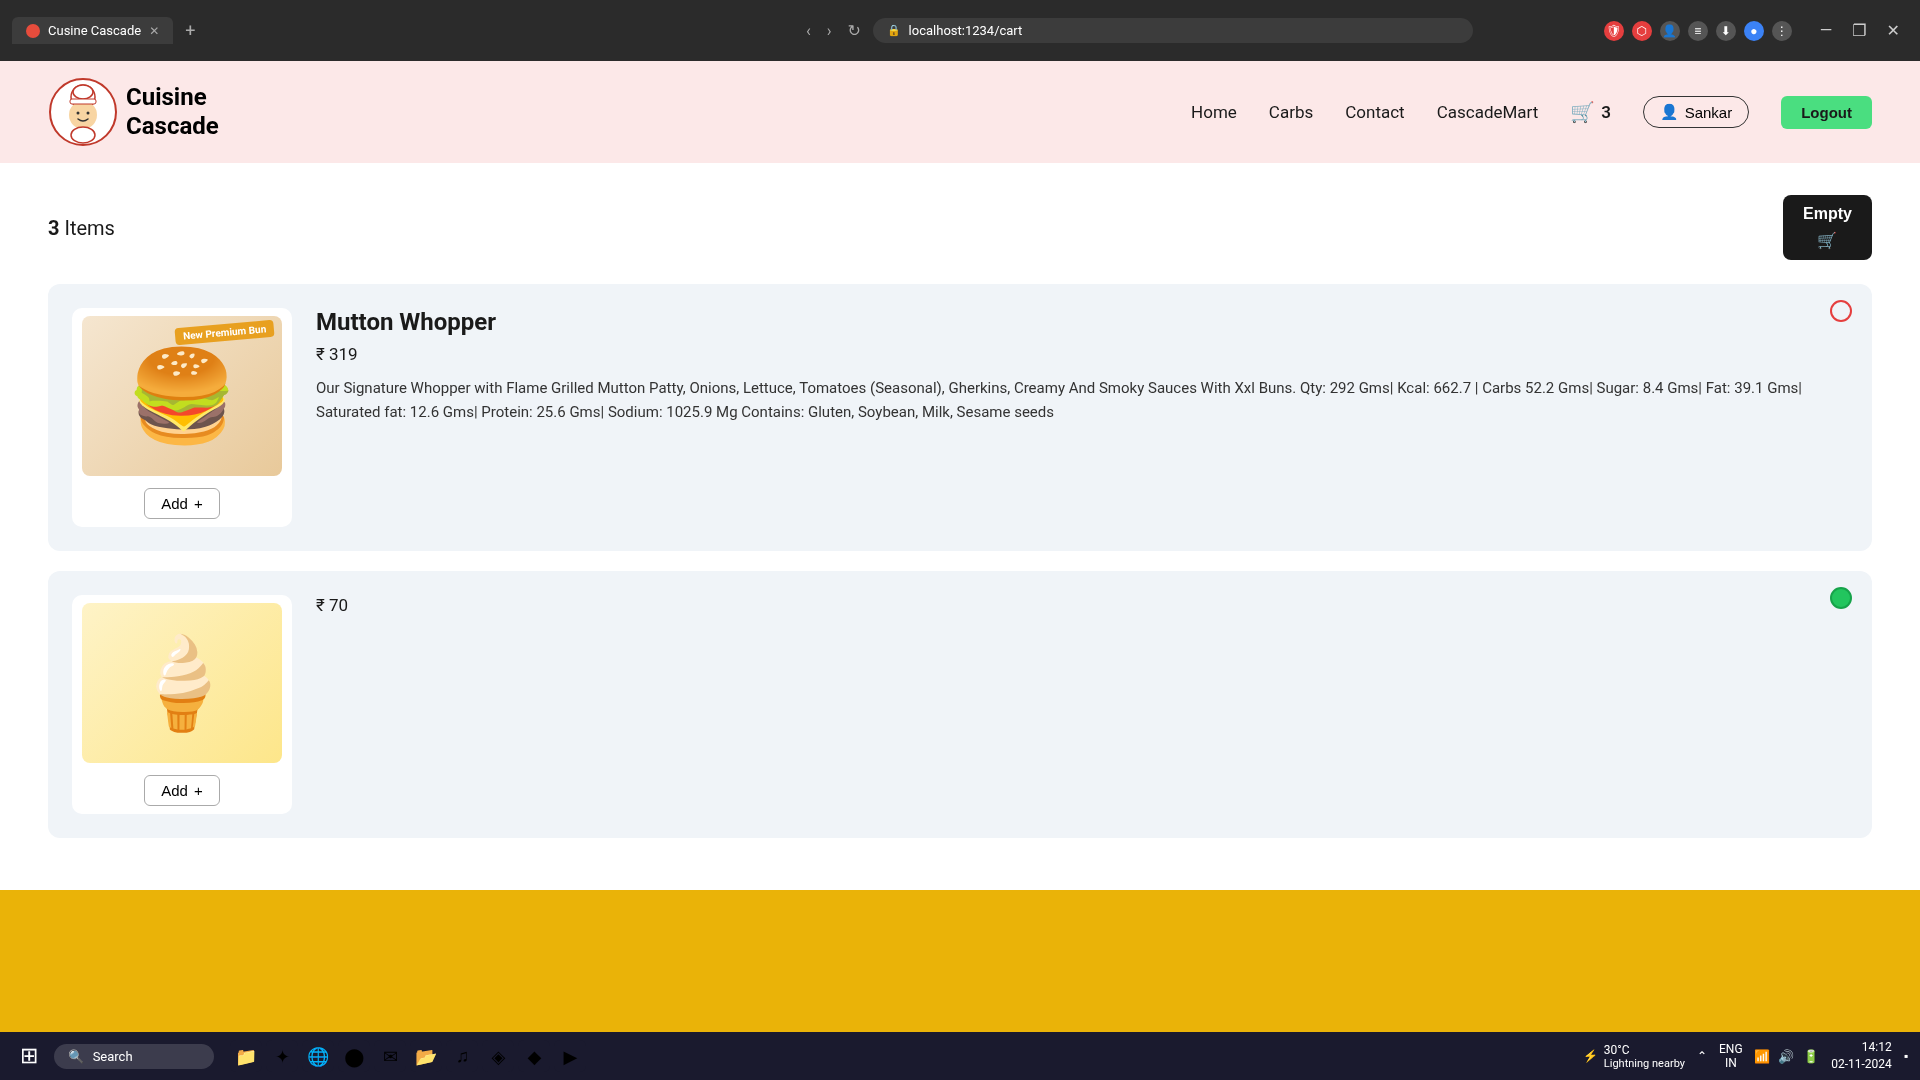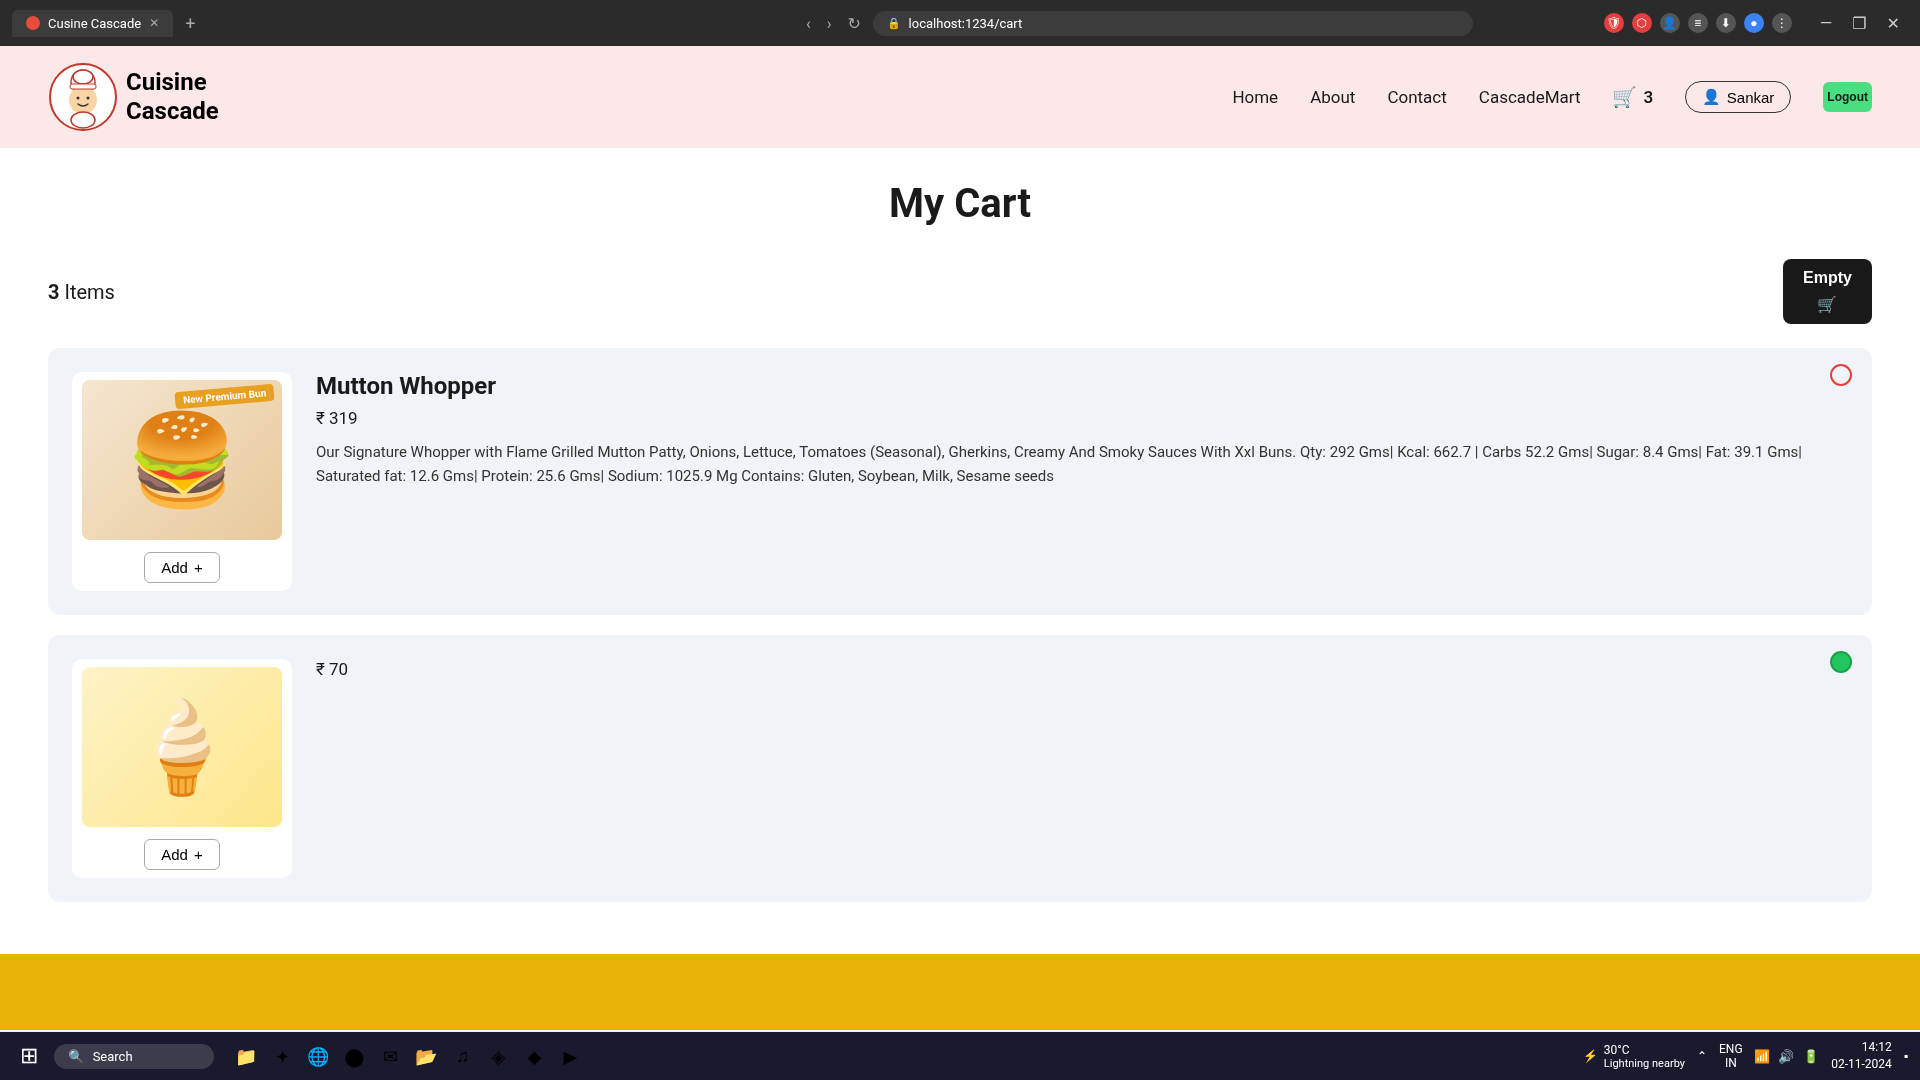--- a/index.html
+++ b/index.html
@@ -1,21 +1,21 @@
 <!DOCTYPE html>
 <html><head>
   <meta charset="utf-8">
   <style>
     * { margin: 0; padding: 0; box-sizing: border-box; }
     body { font-family: -apple-system, BlinkMacSystemFont, 'Segoe UI', Roboto, sans-serif; background: #f5f5f5; }
 
     
     .browser-chrome {
       background: #2b2b2b;
-      height: 46px;
+      height: 61px;
       display: flex;
       align-items: center;
       padding: 0 12px;
       gap: 8px;
     }
     .browser-tabs {
       display: flex;
       align-items: center;
       gap: 4px;
       flex: 1;
@@ -155,22 +155,22 @@
       align-items: center;
       gap: 6px;
       font-size: 15px;
       cursor: pointer;
       background: transparent;
     }
     .logout-btn {
       background: #4ade80;
       border: none;
       border-radius: 6px;
-      padding: 8px 4px;
-      font-size: 12px;
+      padding: 8px 20px;
+      font-size: 15px;
       font-weight: 600;
       cursor: pointer;
       color: #1a1a1a;
     }
 
     
     .main-content {
       padding: 32px 48px;
       background: #fff;
     }
@@ -385,37 +385,36 @@
 
         <path d="M 30 42 Q 35 46 40 42" stroke="#333" stroke-width="1.5" fill="none" stroke-linecap="round"></path>
 
         <ellipse cx="35" cy="58" rx="12" ry="8" fill="#fff" stroke="#c0392b" stroke-width="1.5"></ellipse>
       </svg>
       <div style="font-size:24px;font-weight:700;line-height:1.2;">Cuisine<br>Cascade</div>
     </div>
 
     <div class="nav-links">
       <a class="nav-link">Home</a>
-      <a class="nav-link">About</a>
+      <a class="nav-link">Carbs</a>
       <a class="nav-link">Contact</a>
       <a class="nav-link">CascadeMart</a>
       <div class="cart-badge">
         <span class="cart-icon">🛒</span>
         <span class="cart-count">3</span>
       </div>
       <button class="user-btn">
         <span>👤</span>
         <span>Sankar</span>
       </button>
       <button class="logout-btn">Logout</button>
     </div>
   </nav>
 
   <div class="main-content">
-    <h1 class="page-title">My Cart</h1>
 
     <div class="cart-header">
       <div class="items-count">
         <strong>3</strong>&nbsp;<span>Items</span>
       </div>
       <button class="empty-btn">
         <span>Empty</span>
         <span>🛒</span>
       </button>
     </div>

